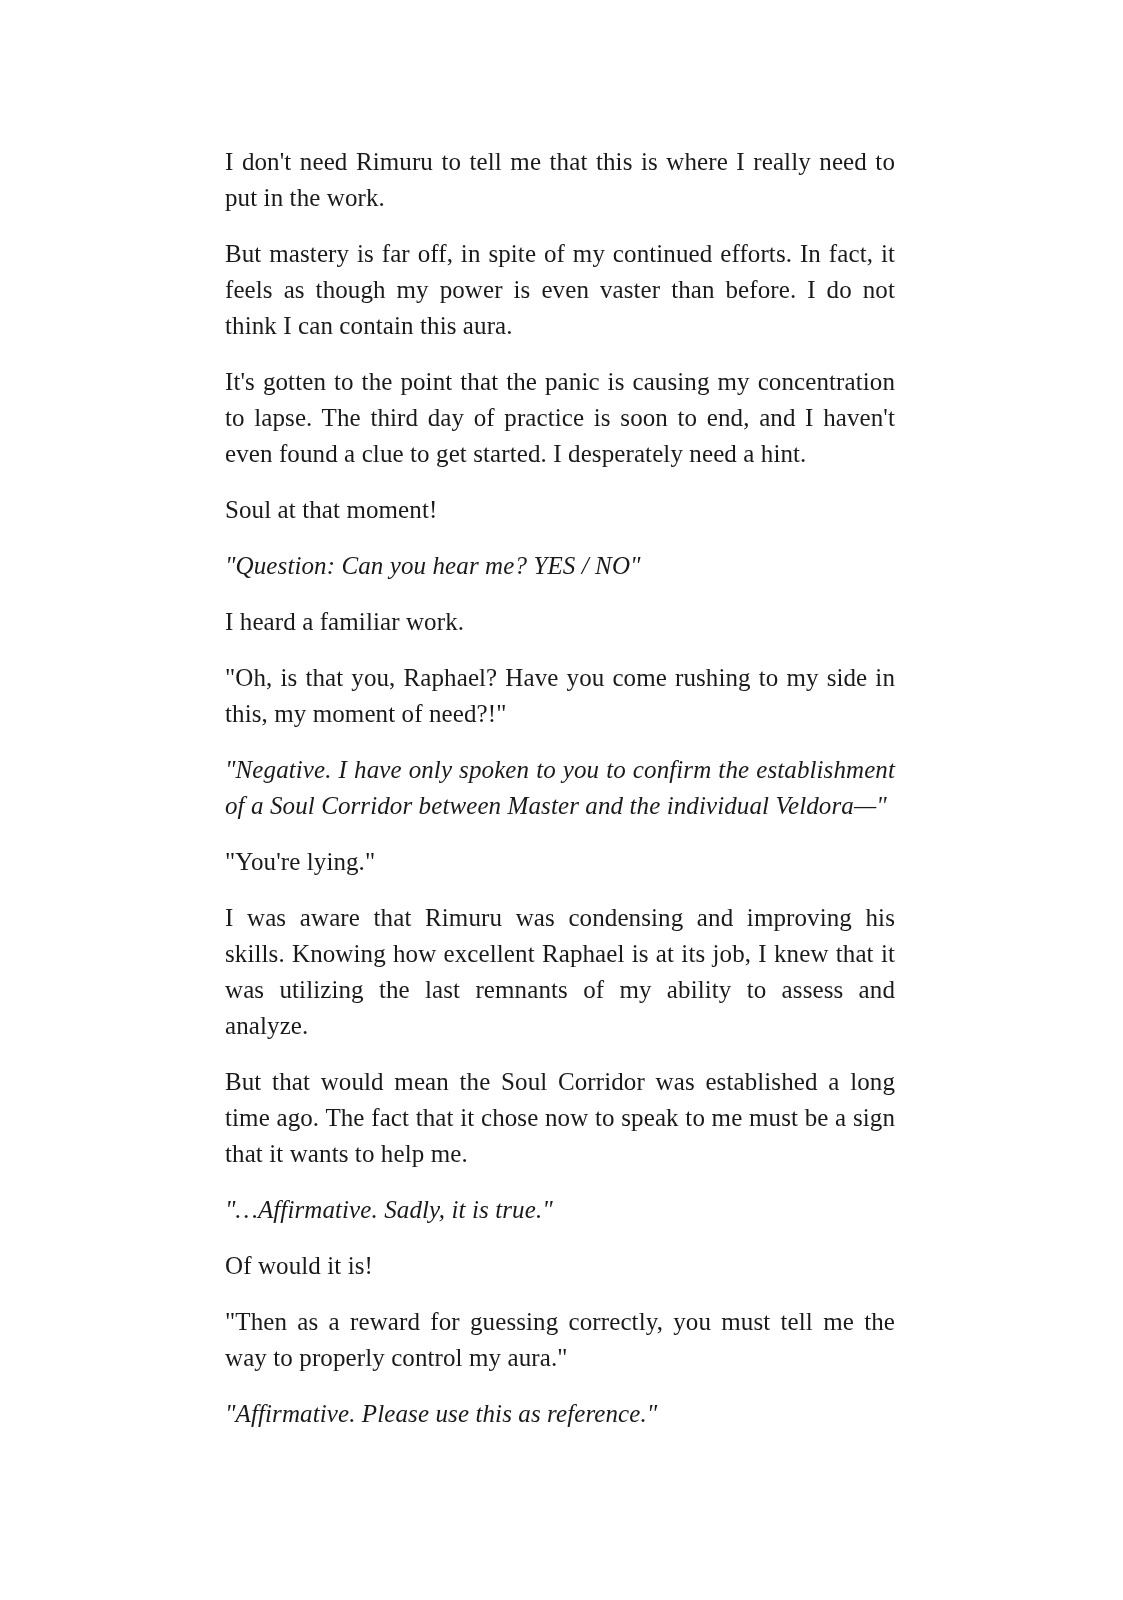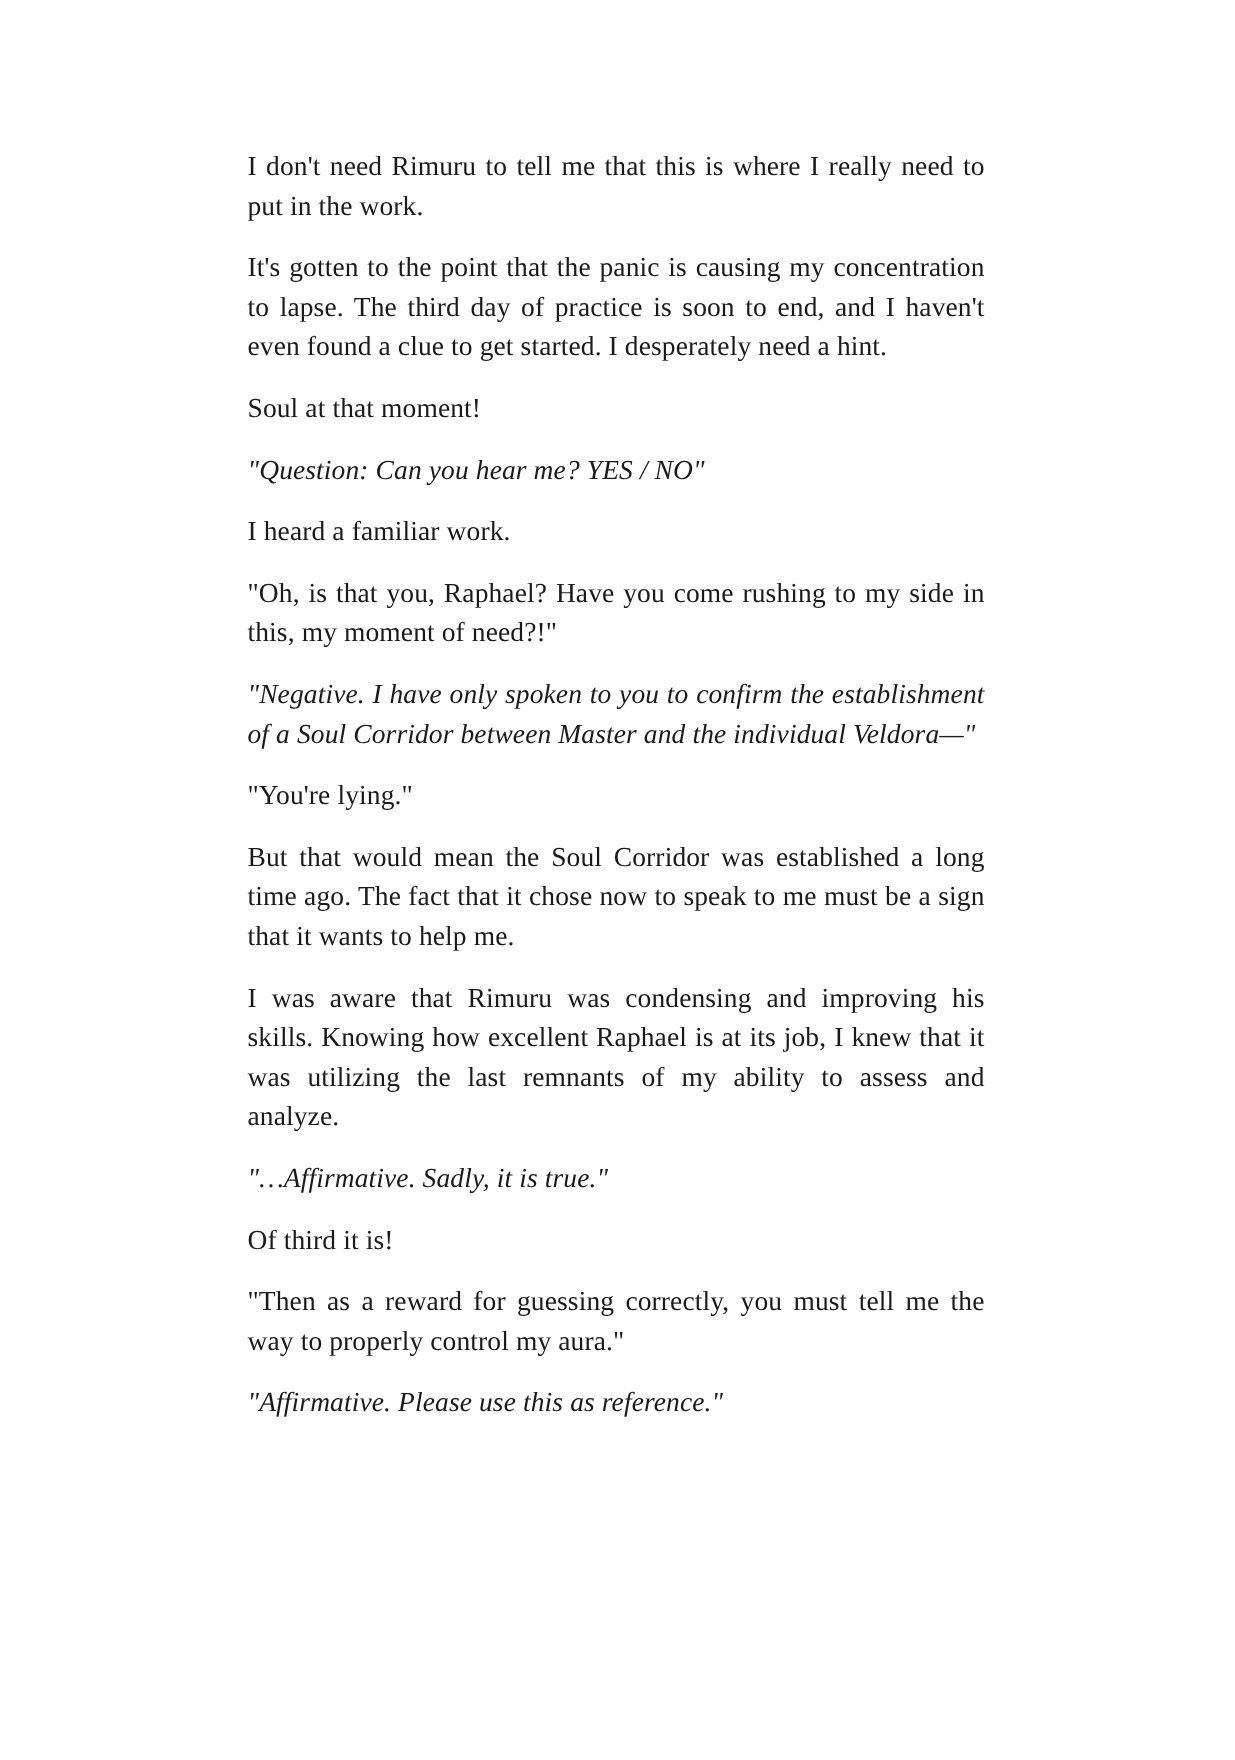--- a/index.html
+++ b/index.html
@@ -22,45 +22,46 @@
     height: 1600px;
     background: #ffffff;
   }
   .text-column {
     position: absolute;
     left: 225px;
     top: 132px;
     width: 670px;
   }
   p.para {
-    margin: 2px 0 20px 0;
+    margin: 12px 0 20px 0;
     padding: 0;
     font-size: 25px;
     line-height: 36px;
     color: #1a1a1a;
     text-align: justify;
     letter-spacing: 0.1px;
   }
   p.para.italic {
     font-style: italic;
   }
 </style>
 </head>
 <body>
 
 <div class="page">
   <main class="text-column">
       <p class="para">I don't need Rimuru to tell me that this is where I really need to put in the work.</p>
+      <p class="para">But mastery is far off, in spite of my continued efforts. In fact, it feels as though my power is even vaster than before. I do not think I can contain this aura.</p>
       <p class="para">It's gotten to the point that the panic is causing my concentration to lapse. The third day of practice is soon to end, and I haven't even found a clue to get started. I desperately need a hint.</p>
       <p class="para">Soul at that moment!</p>
       <p class="para italic">"Question: Can you hear me? YES / NO"</p>
       <p class="para">I heard a familiar work.</p>
       <p class="para">"Oh, is that you, Raphael? Have you come rushing to my side in this, my moment of need?!"</p>
       <p class="para italic">"Negative. I have only spoken to you to confirm the establishment of a Soul Corridor between Master and the individual Veldora—"</p>
       <p class="para">"You're lying."</p>
+      <p class="para">I was aware that Rimuru was condensing and improving his skills. Knowing how excellent Raphael is at its job, I knew that it was utilizing the last remnants of my ability to assess and analyze.</p>
       <p class="para">But that would mean the Soul Corridor was established a long time ago. The fact that it chose now to speak to me must be a sign that it wants to help me.</p>
-      <p class="para">I was aware that Rimuru was condensing and improving his skills. Knowing how excellent Raphael is at its job, I knew that it was utilizing the last remnants of my ability to assess and analyze.</p>
       <p class="para italic">"…Affirmative. Sadly, it is true."</p>
-      <p class="para">Of third it is!</p>
+      <p class="para">Of would it is!</p>
       <p class="para">"Then as a reward for guessing correctly, you must tell me the way to properly control my aura."</p>
       <p class="para italic">"Affirmative. Please use this as reference."</p>
     </main>
 </div>
 
 </body></html>

